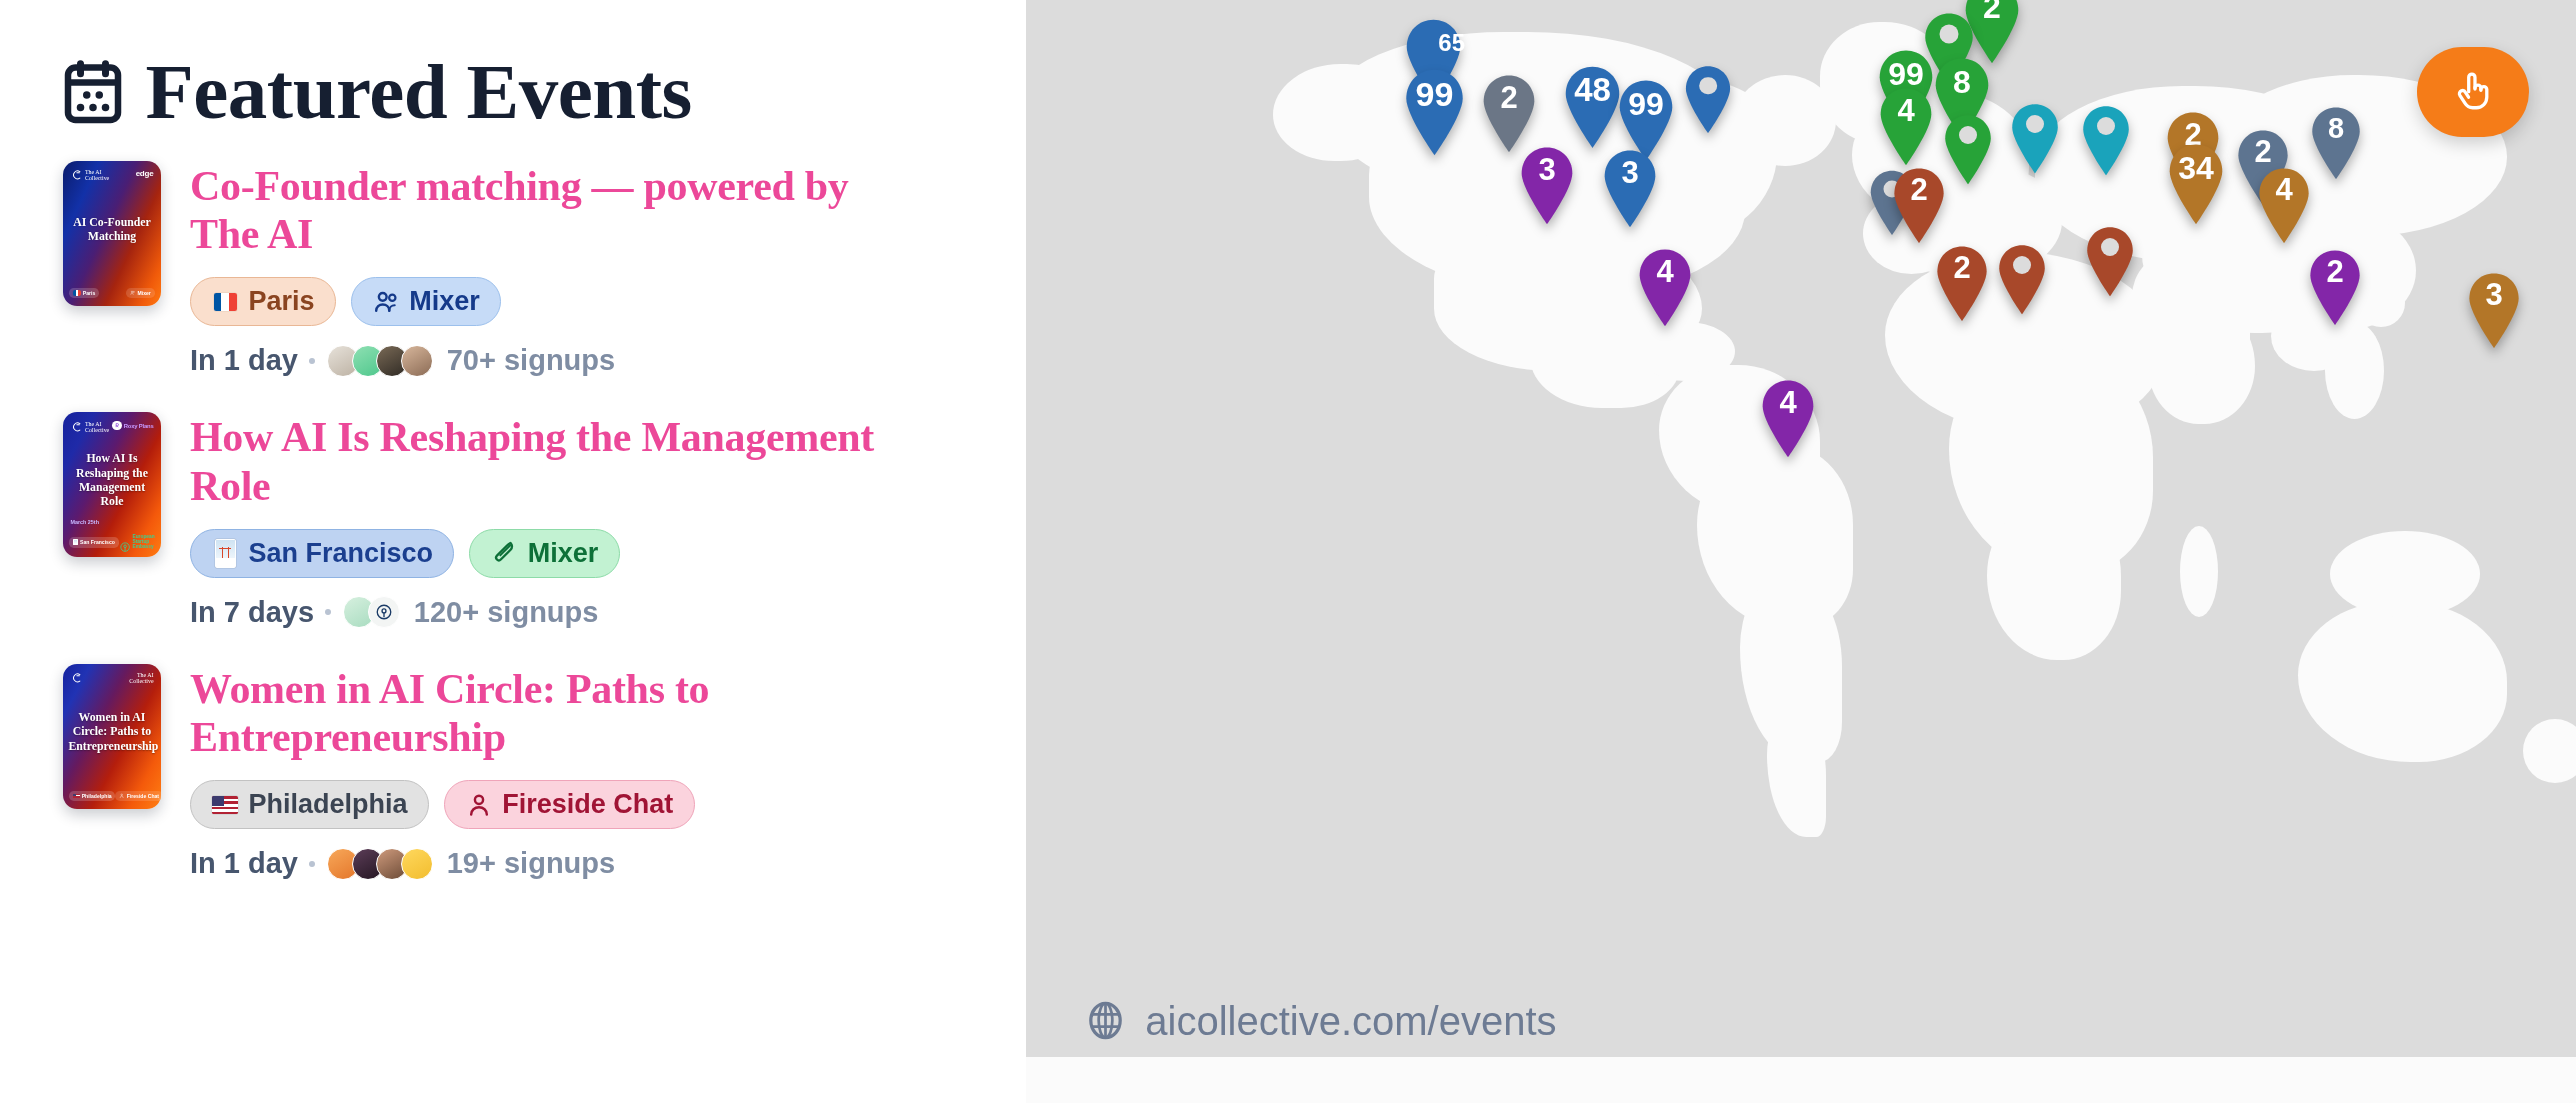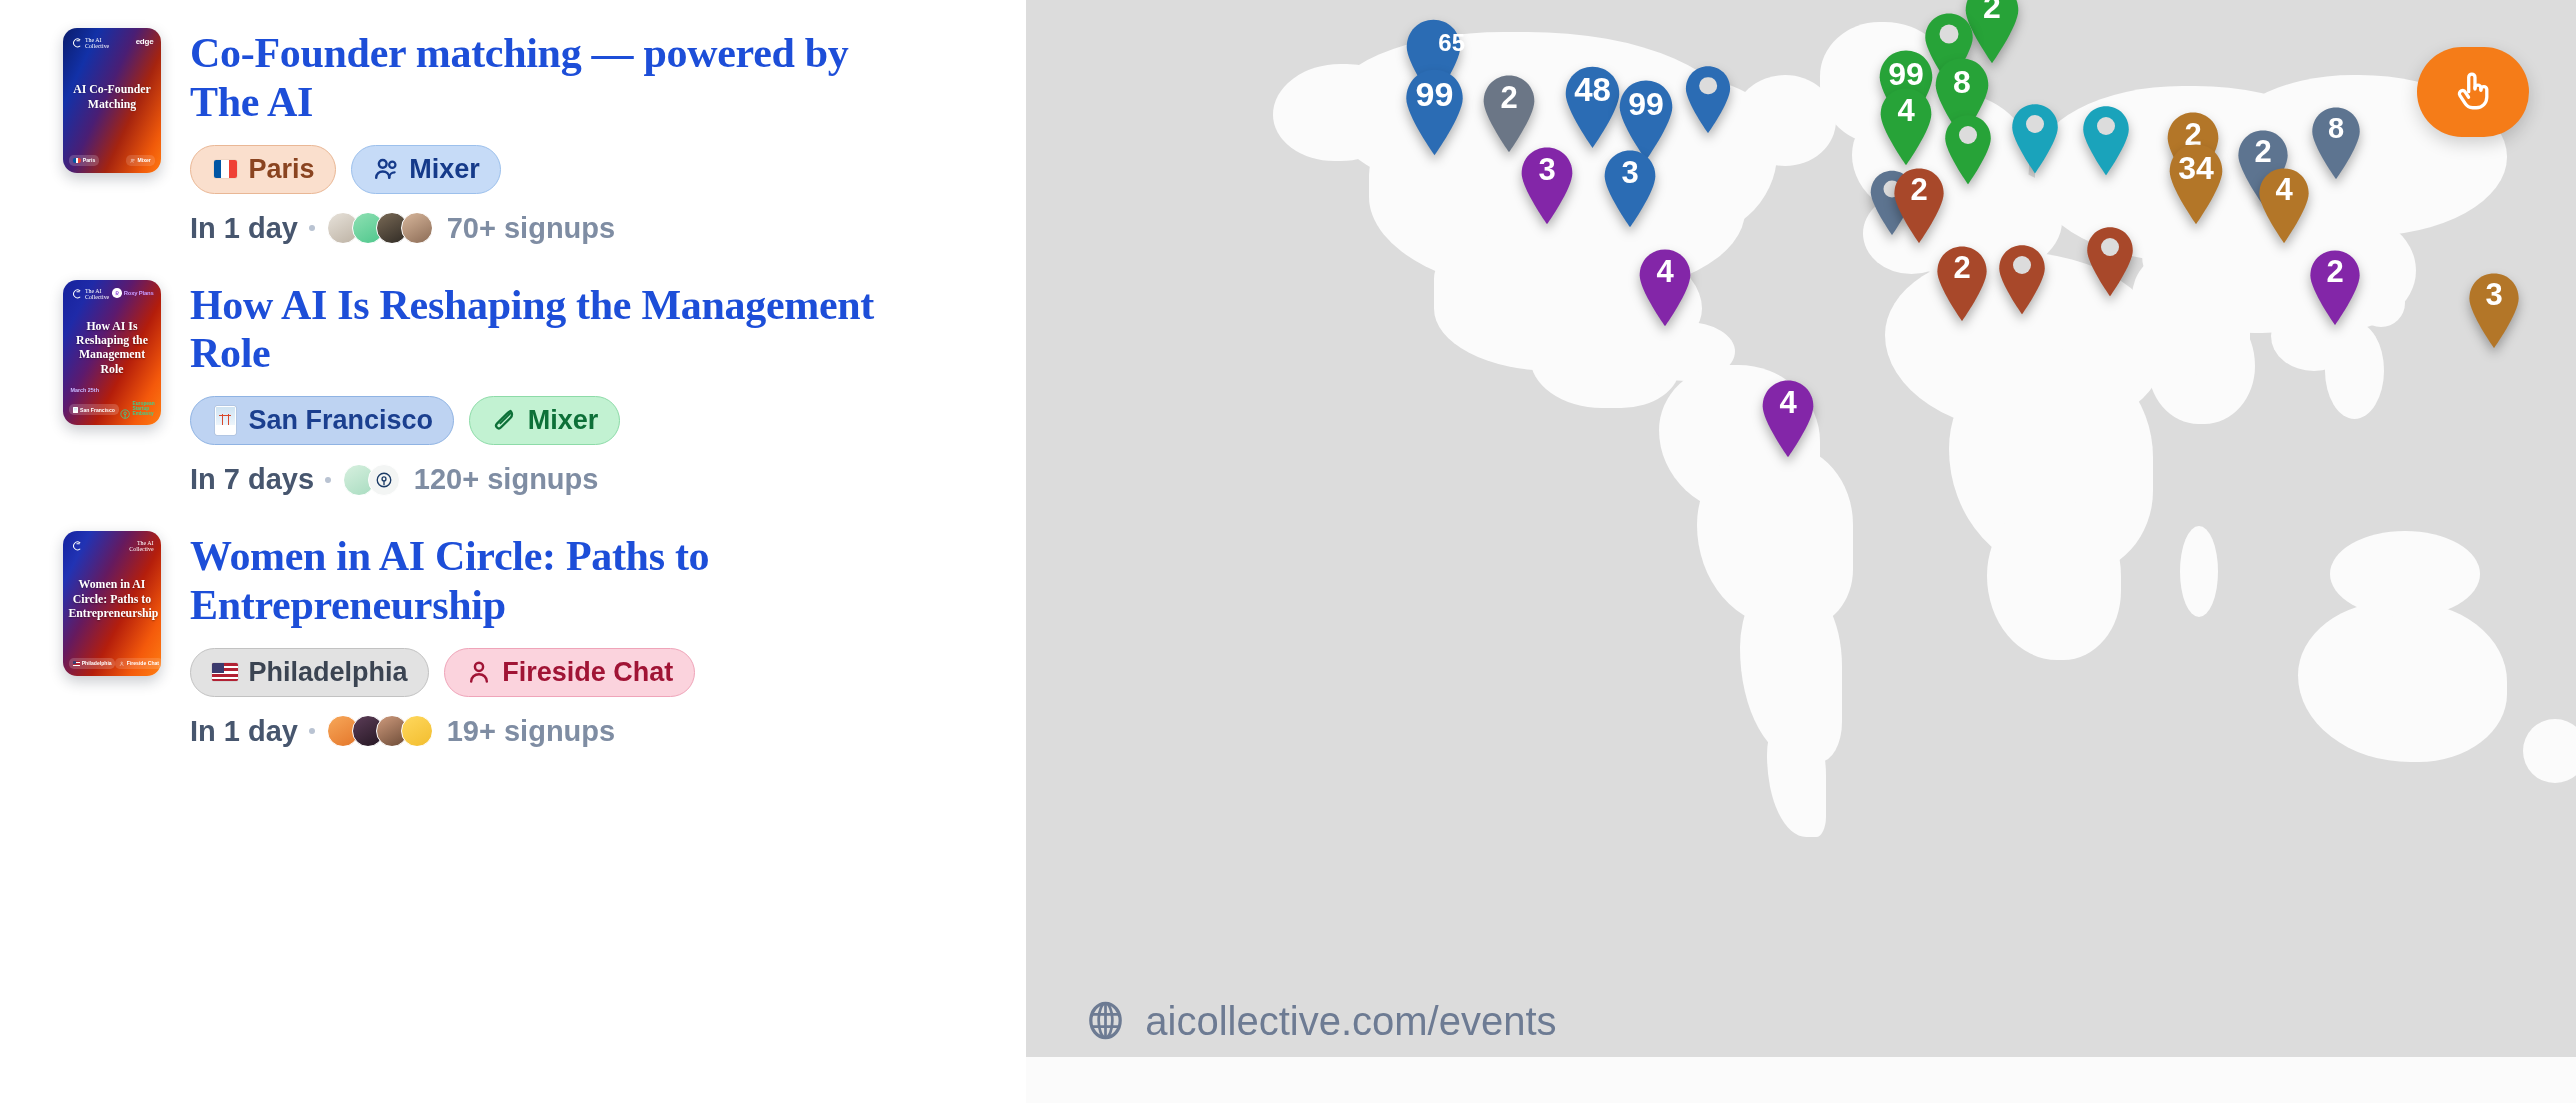--- a/index.html
+++ b/index.html
@@ -98,21 +98,21 @@
     font-size: 4.8px; font-weight: 800; line-height: 1.02; white-space: pre-line;
   }
   .emb-ring { width:10.2px;height:10.2px;flex:0 0 auto; }
 
   .event-body { flex: 1 1 auto; padding-top: 1.1px; min-width: 0; }
   .event-title {
     font-family: "Liberation Serif", serif;
     font-weight: 700;
     font-size: 42px;
     line-height: 1.16;
-    color: #1d4ed8;
+    color: #ec4899;
     letter-spacing: -0.3px;
     max-width: 698px;
   }
   .tag-row { display: flex; gap: 15px; margin-top: 18px; flex-wrap: wrap; }
   .tag {
     display: inline-flex; align-items: center; gap: 9px;
     height: 49px; padding: 0 20.4px;
     border-radius: 25px;
     font-size: 27px; font-weight: 600;
     white-space: nowrap;
@@ -211,20 +211,35 @@
     box-shadow: 0 0 0 0 rgba(0,0,0,0);
   }
 </style>
 </head>
 <body>
 
 <div class="stage">
 
   <div class="left-panel">
 
+    <div class="panel-header">
+      <span class="cal-icon">
+        <svg viewBox="0 0 24 26" fill="none">
+          <rect x="2" y="3" width="20" height="21" rx="3" stroke="#161f31" stroke-width="2.6"></rect>
+          <path d="M2 9h20" stroke="#161f31" stroke-width="2.6"></path>
+          <path d="M7 1.5v4M17 1.5v4" stroke="#161f31" stroke-width="2.8" stroke-linecap="round"></path>
+          <circle cx="9.5" cy="14" r="1.5" fill="#161f31"></circle>
+          <circle cx="14.5" cy="14" r="1.5" fill="#161f31"></circle>
+          <circle cx="7" cy="19" r="1.5" fill="#161f31"></circle>
+          <circle cx="12" cy="19" r="1.5" fill="#161f31"></circle>
+          <circle cx="17" cy="19" r="1.5" fill="#161f31"></circle>
+        </svg>
+      </span>
+      <h1 class="panel-title">Featured Events</h1>
+    </div>
 
     <div class="event-list">
 
       <div class="event-card">
         <div class="thumb">
           <div class="grad" style="background:linear-gradient(115deg,#0b1c6b 0%,#1231a8 22%,#4a1e74 45%,#a5240f 66%,#f05a0a 88%,#ff7a12 100%);"></div>
           <div class="thumb-top">
             <span class="logo-wrap">
               <span class="logo-c">
                 <svg viewBox="0 0 24 24" fill="none">

